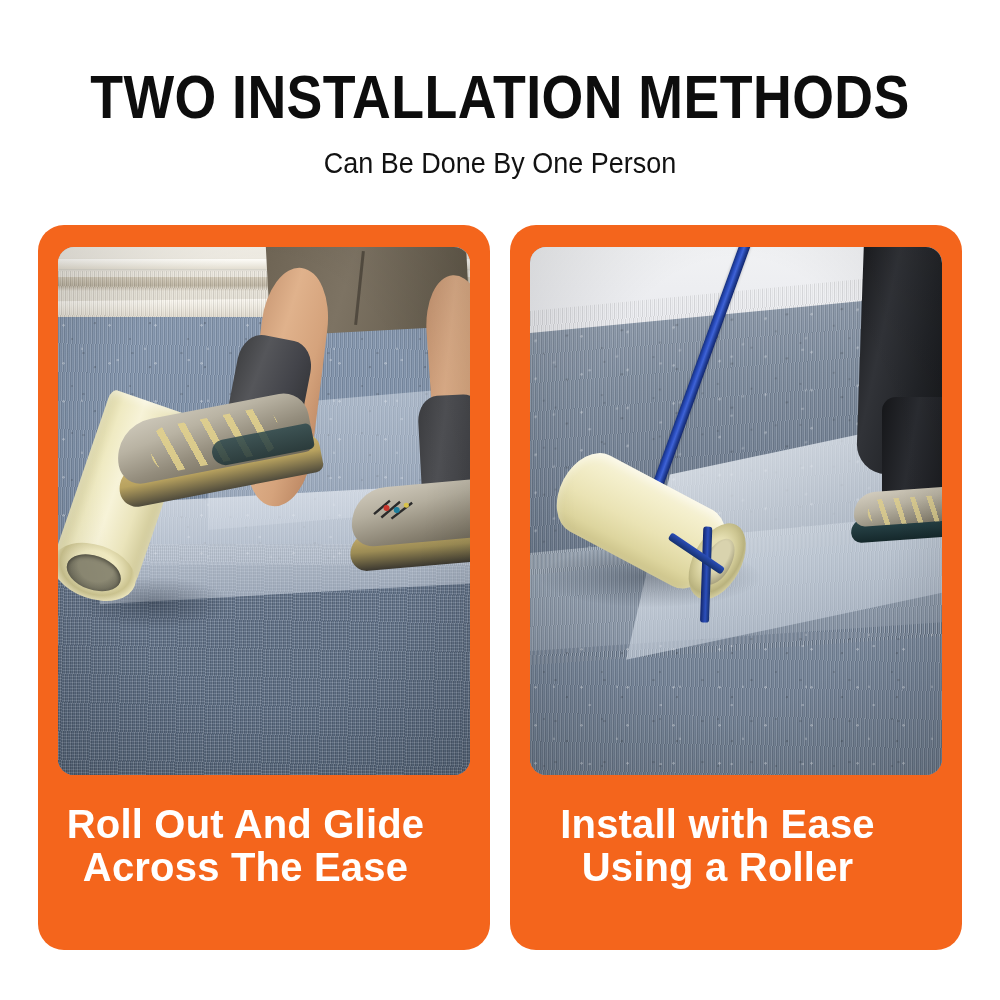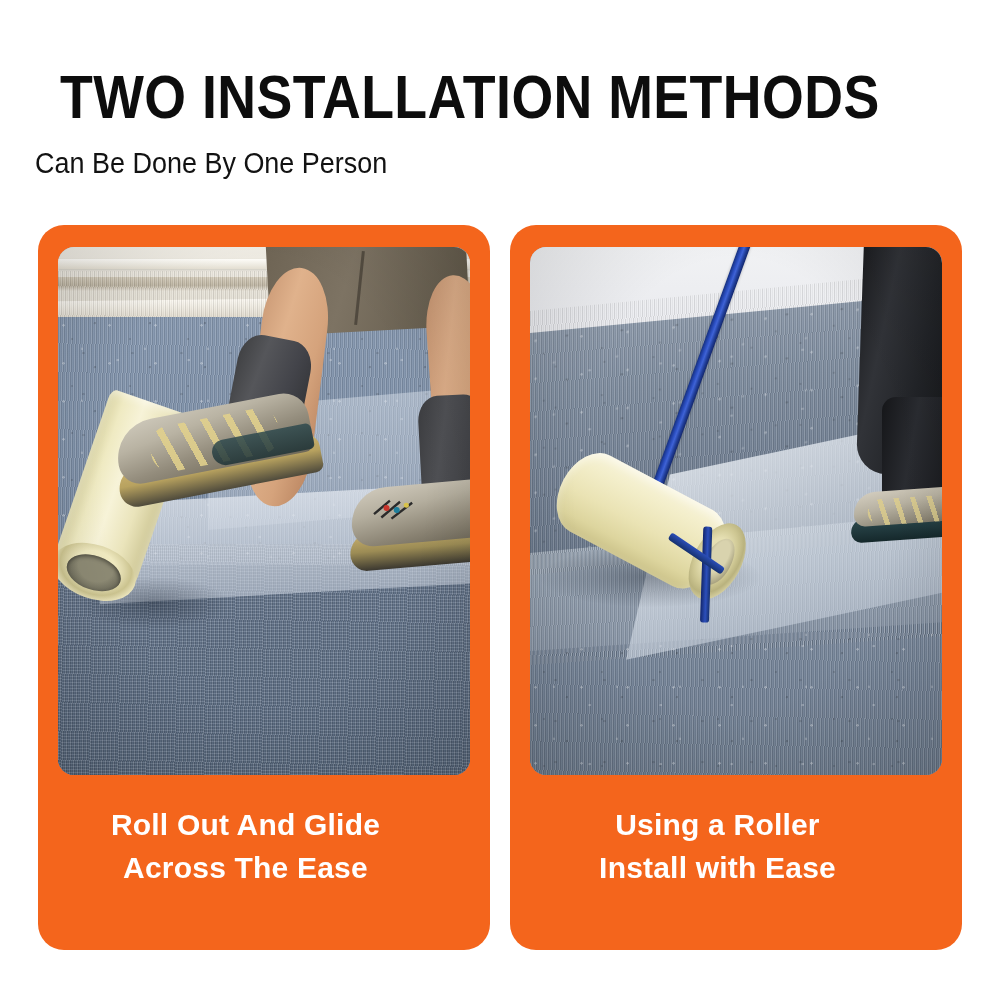--- a/index.html
+++ b/index.html
@@ -14,21 +14,21 @@
     overflow: hidden;
     position: relative;
   }
 
   
   .header {
     position: absolute;
     top: 0; left: 0;
     width: 988px;
     height: 210px;
-    text-align: left;
+    text-align: center;
   }
   .title {
     position: absolute;
     top: 66px;
     left: 0;
     width: 1000px;
     font-family: "Liberation Sans Narrow", "Liberation Sans", sans-serif;
     font-weight: bold;
     font-size: 61px;
     line-height: 62px;
@@ -86,21 +86,21 @@
 
   .caption {
     position: absolute;
     left: 0;
     top: 578px;
     width: 415px;
     text-align: center;
     color: #ffffff;
     font-family: "Liberation Sans", sans-serif;
     font-weight: bold;
-    font-size: 30px;
+    font-size: 40px;
     line-height: 43px;
     letter-spacing: 0.2px;
   }
   .caption .cl { display: block; white-space: nowrap; }
 
   
   .layer { position: absolute; }
 
   
   .weave-h {
@@ -499,18 +499,18 @@
         <div class="r-roller-cap"></div>
         <div class="r-roller-core"></div>
         <div class="r-frame"></div>
         <div class="r-frame2"></div>
       </div>
 
       <div class="vign"></div>
     </div>
 
     <div class="caption">
+      <span class="cl">Install with Ease</span>
       <span class="cl">Using a Roller</span>
-      <span class="cl">Install with Ease</span>
     </div>
   </div>
 
 </div>
 
 </body></html>

